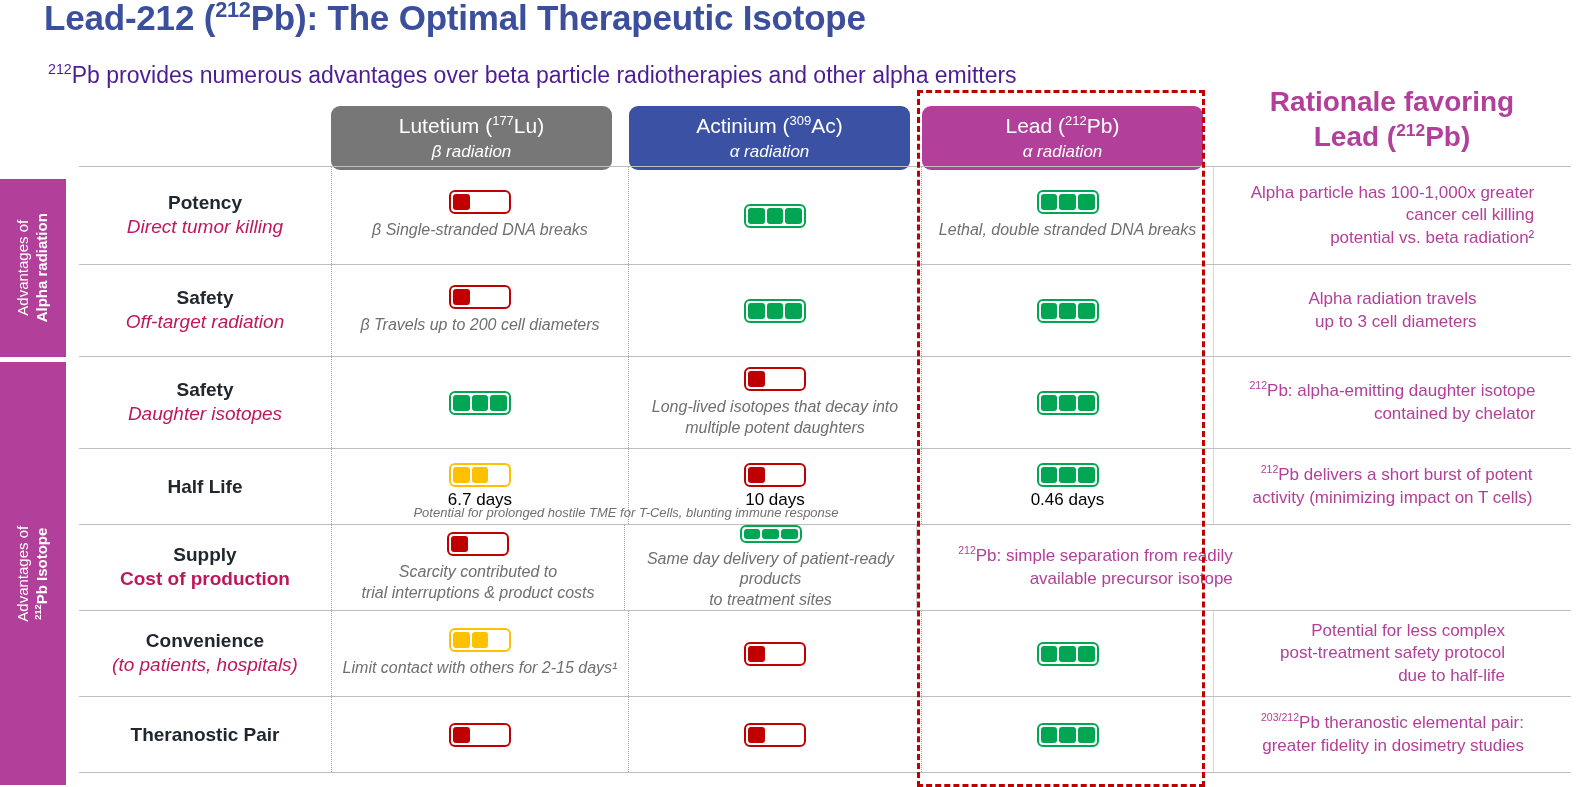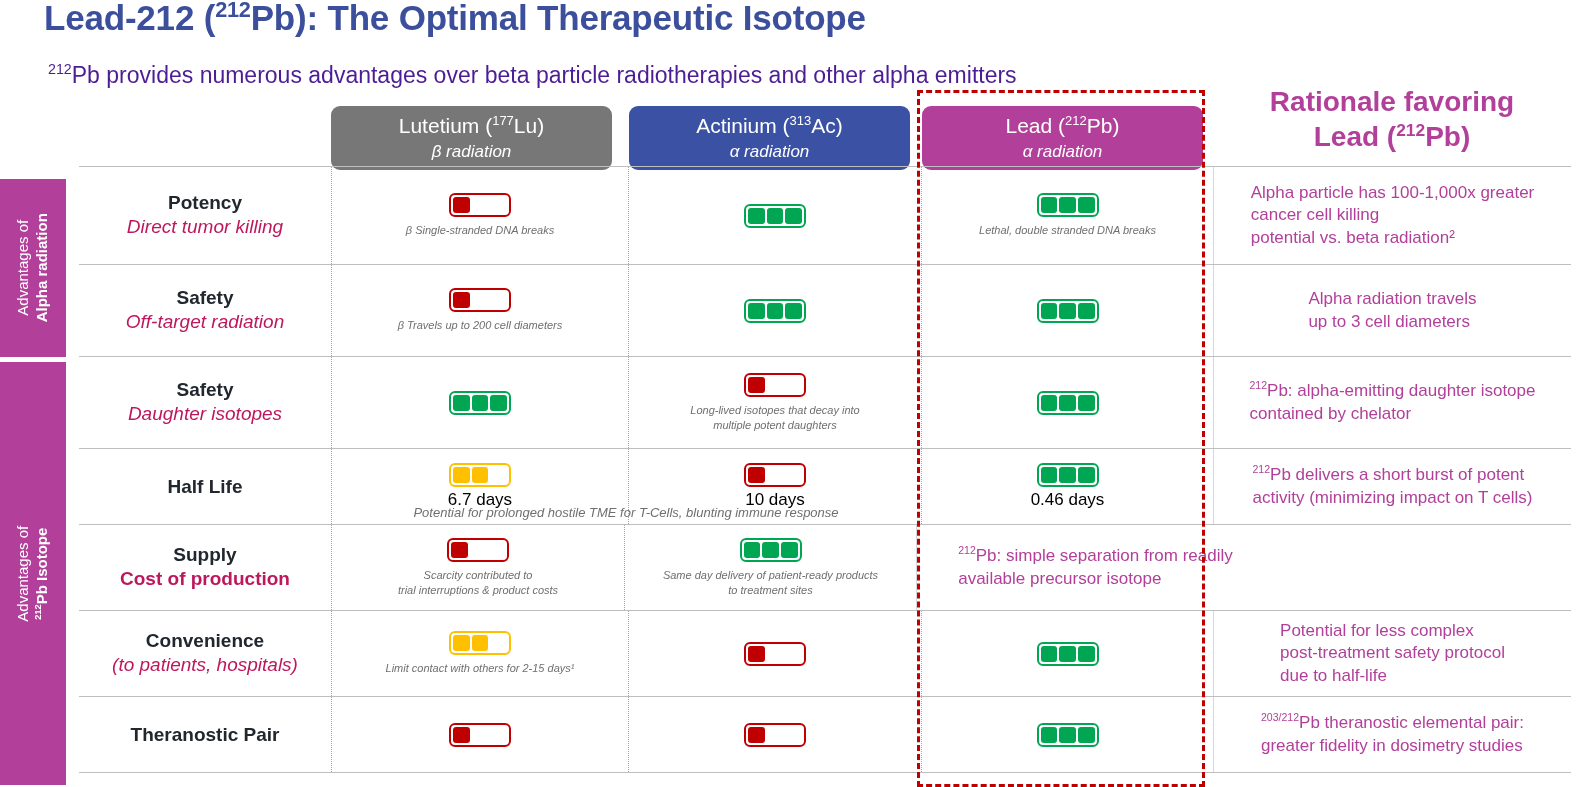--- a/index.html
+++ b/index.html
@@ -88,27 +88,27 @@
   .cell{
     position:relative;
     box-sizing:border-box;
     display:flex; flex-direction:column;
     align-items:center; justify-content:center;
   }
   .c-label{width:252px; padding:0 8px; text-align:center;}
   .c-lu{width:297px; border-left:1px dotted #a6a6a6;}
   .c-ac{width:293px; border-left:1px dotted #a6a6a6;}
   .c-pb{width:292px; border-left:1px dotted #a6a6a6;}
-  .c-rat{width:358px; border-left:1px solid #d8d8d8; padding:0 10px; text-align:left;}
+  .c-rat{width:358px; border-left:1px solid #d8d8d8; padding:0 10px; text-align:right;}
 
   .lab-main{font-size:19px; font-weight:700; color:#20272e; line-height:1.25;}
   .lab-sub{font-size:19px; font-style:italic; font-weight:400; color:#be185d; line-height:1.3;}
 
   .caption{
-    font-size:11px; font-style:italic; color:#6f6f6f;
+    font-size:16px; font-style:italic; color:#6f6f6f;
     text-align:center; line-height:1.28; margin-top:6px;
     white-space:nowrap;
   }
   .caption.wrap{white-space:normal;}
   .value{
     font-size:17px; color:#000000; margin-top:3px; line-height:1.2;
   }
   .rat-text{
     font-size:17px; color:#b2409a; line-height:1.32; font-weight:400;
   }
@@ -153,21 +153,21 @@
 
 <div class="col-head" id="head-lu">
   <div class="ch-name">
     <span>Lutetium (</span><sup>177</sup><span>Lu)</span>
   </div>
   <div class="ch-sub">β radiation</div>
 </div>
 
 <div class="col-head" id="head-ac">
   <div class="ch-name">
-    <span>Actinium (</span><sup>313</sup><span>Ac)</span>
+    <span>Actinium (</span><sup>309</sup><span>Ac)</span>
   </div>
   <div class="ch-sub">α radiation</div>
 </div>
 
 <div class="col-head" id="head-pb">
   <div class="ch-name">
     <span>Lead (</span><sup>212</sup><span>Pb)</span>
   </div>
   <div class="ch-sub">α radiation</div>
 </div>

